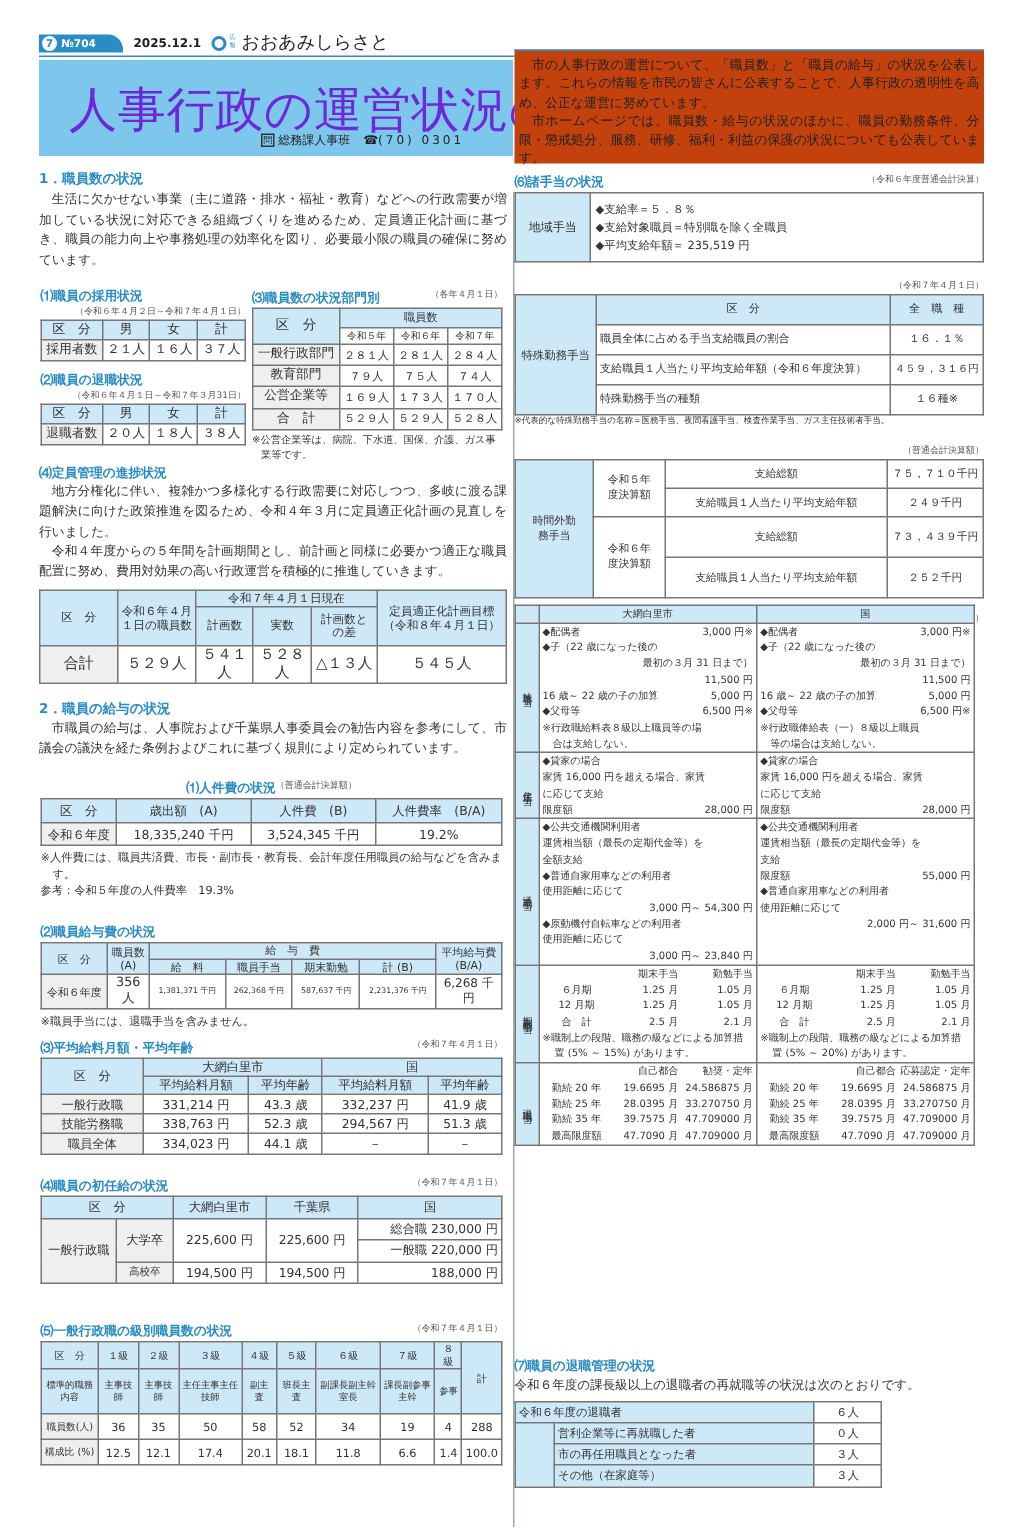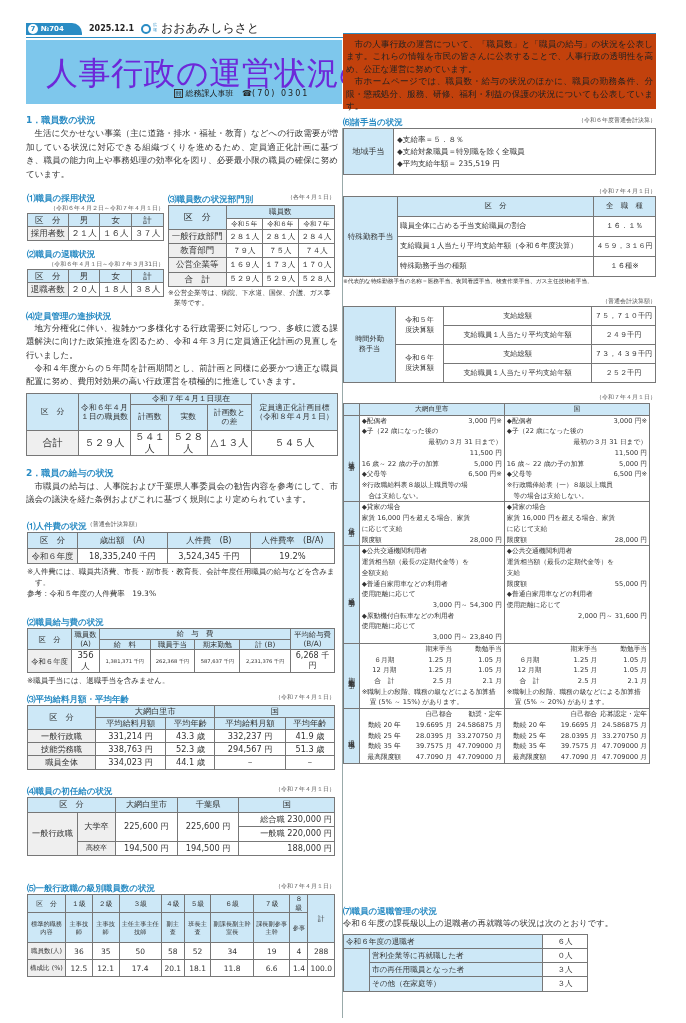--- a/index.html
+++ b/index.html
@@ -166,21 +166,21 @@
   </tbody>
     </table>
 </div>
 
 <div class="abs" style="left:26px;top:467px;width:312px">
   <div class="h2">2．職員の給与の状況</div>
   <p class="p" style="font-size:8.5px;line-height:1.55">市職員の給与は、人事院および千葉県人事委員会の勧告内容を参考にして、市議会の議決を経た条例およびこれに基づく規則により定められています。</p>
 </div>
 
 <div class="abs" style="left:27px;top:520px;width:308px">
-  <div style="display:flex;justify-content:flex-start">
+  <div style="display:flex;justify-content:center">
       <span class="sec">⑴人件費の状況</span>
       <span class="note">（普通会計決算額）</span>
     </div>
   <table style="font-size:8.3px;line-height:1.75">
     <tbody>
         <tr class="hd">
           <td style="width:50px">区　分</td>
           <td>歳出額　(A)</td>
           <td>人件費　(B)</td>
           <td>人件費率　(B/A)</td>
@@ -410,21 +410,21 @@
           <td rowspan="4" class="hd" style="width:52px;padding:0 8px">時間外勤務手当</td>
           <td rowspan="2" style="width:48px;padding:0 6px">令和５年度決算額</td>
           <td>支給総額</td>
           <td style="width:64px">７５，７１０千円</td>
         </tr>
     <tr style="height:19px">
           <td>支給職員１人当たり平均支給年額</td>
           <td>２４９千円</td>
         </tr>
     <tr style="height:19px">
-          <td rowspan="2" style="padding:4px 6px">令和６年度決算額</td>
+          <td rowspan="2" style="padding:16px 6px">令和６年度決算額</td>
           <td>支給総額</td>
           <td>７３，４３９千円</td>
         </tr>
     <tr style="height:19px">
           <td>支給職員１人当たり平均支給年額</td>
           <td>２５２千円</td>
         </tr>
   </tbody>
     </table>
   <div class="note r" style="margin-top:10px">（令和７年４月１日）</div>

